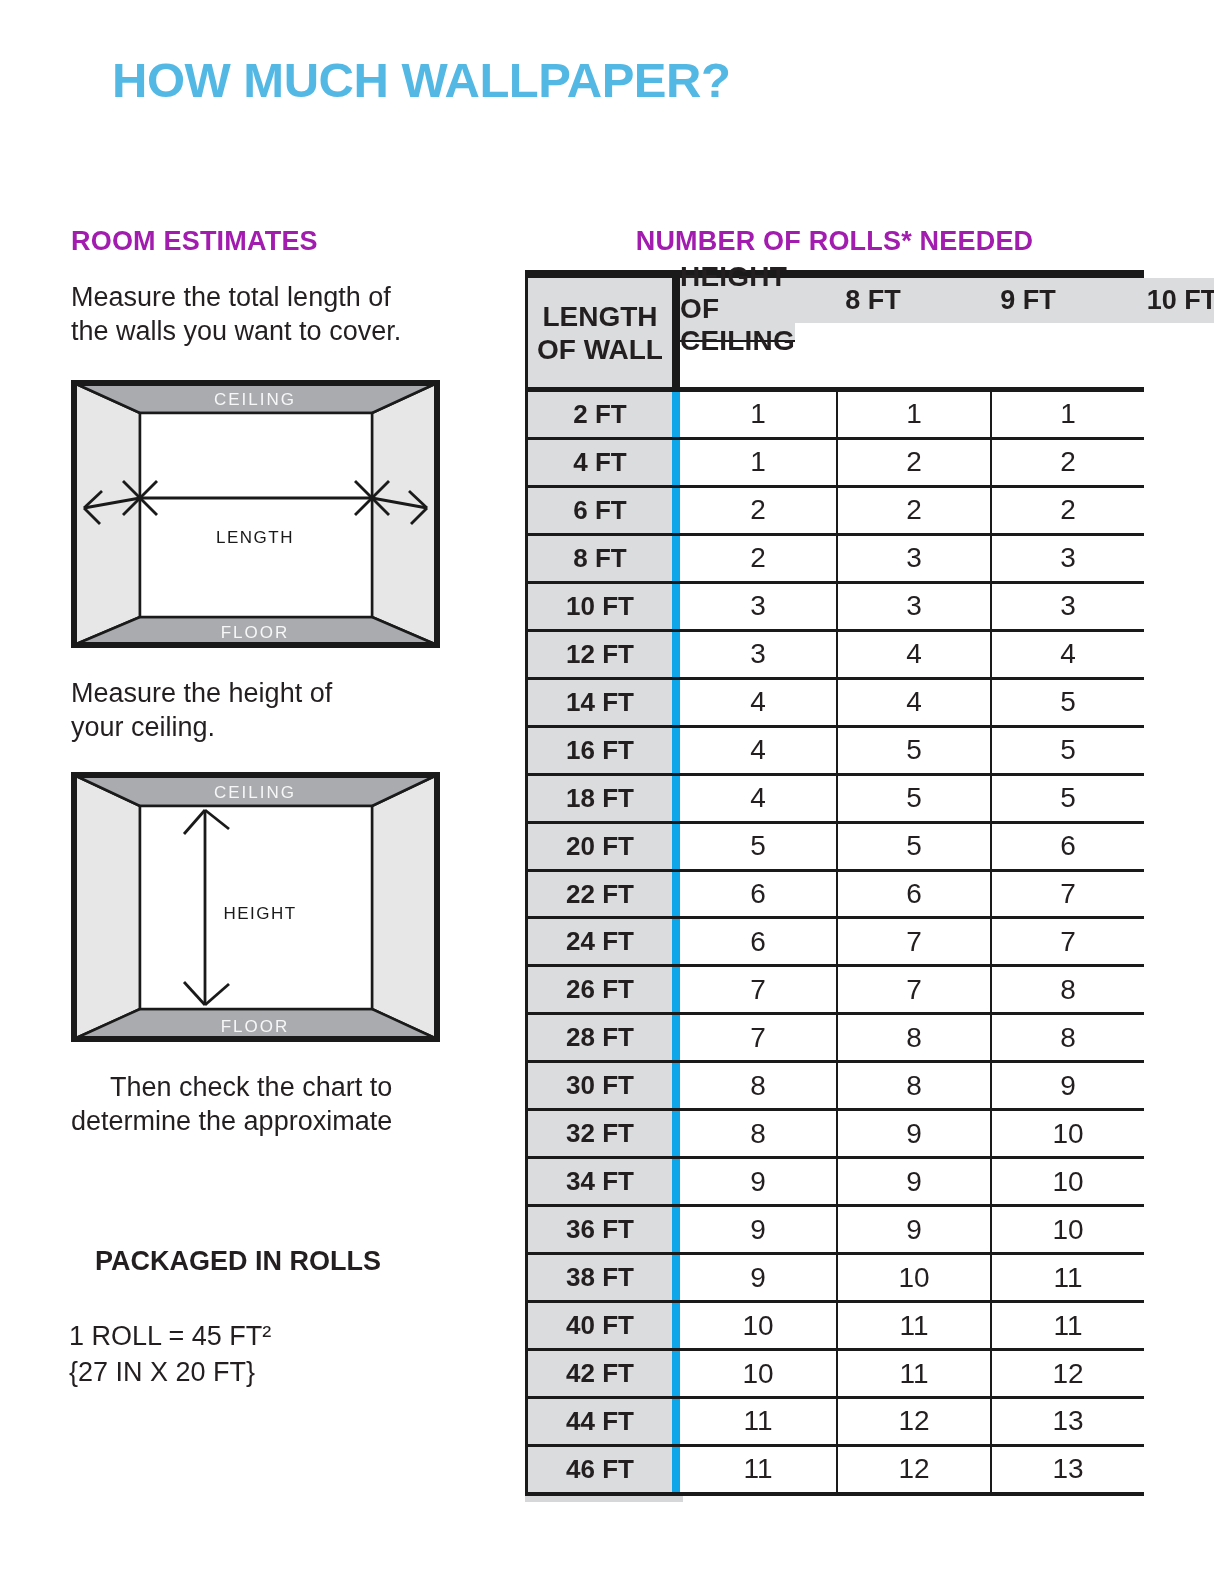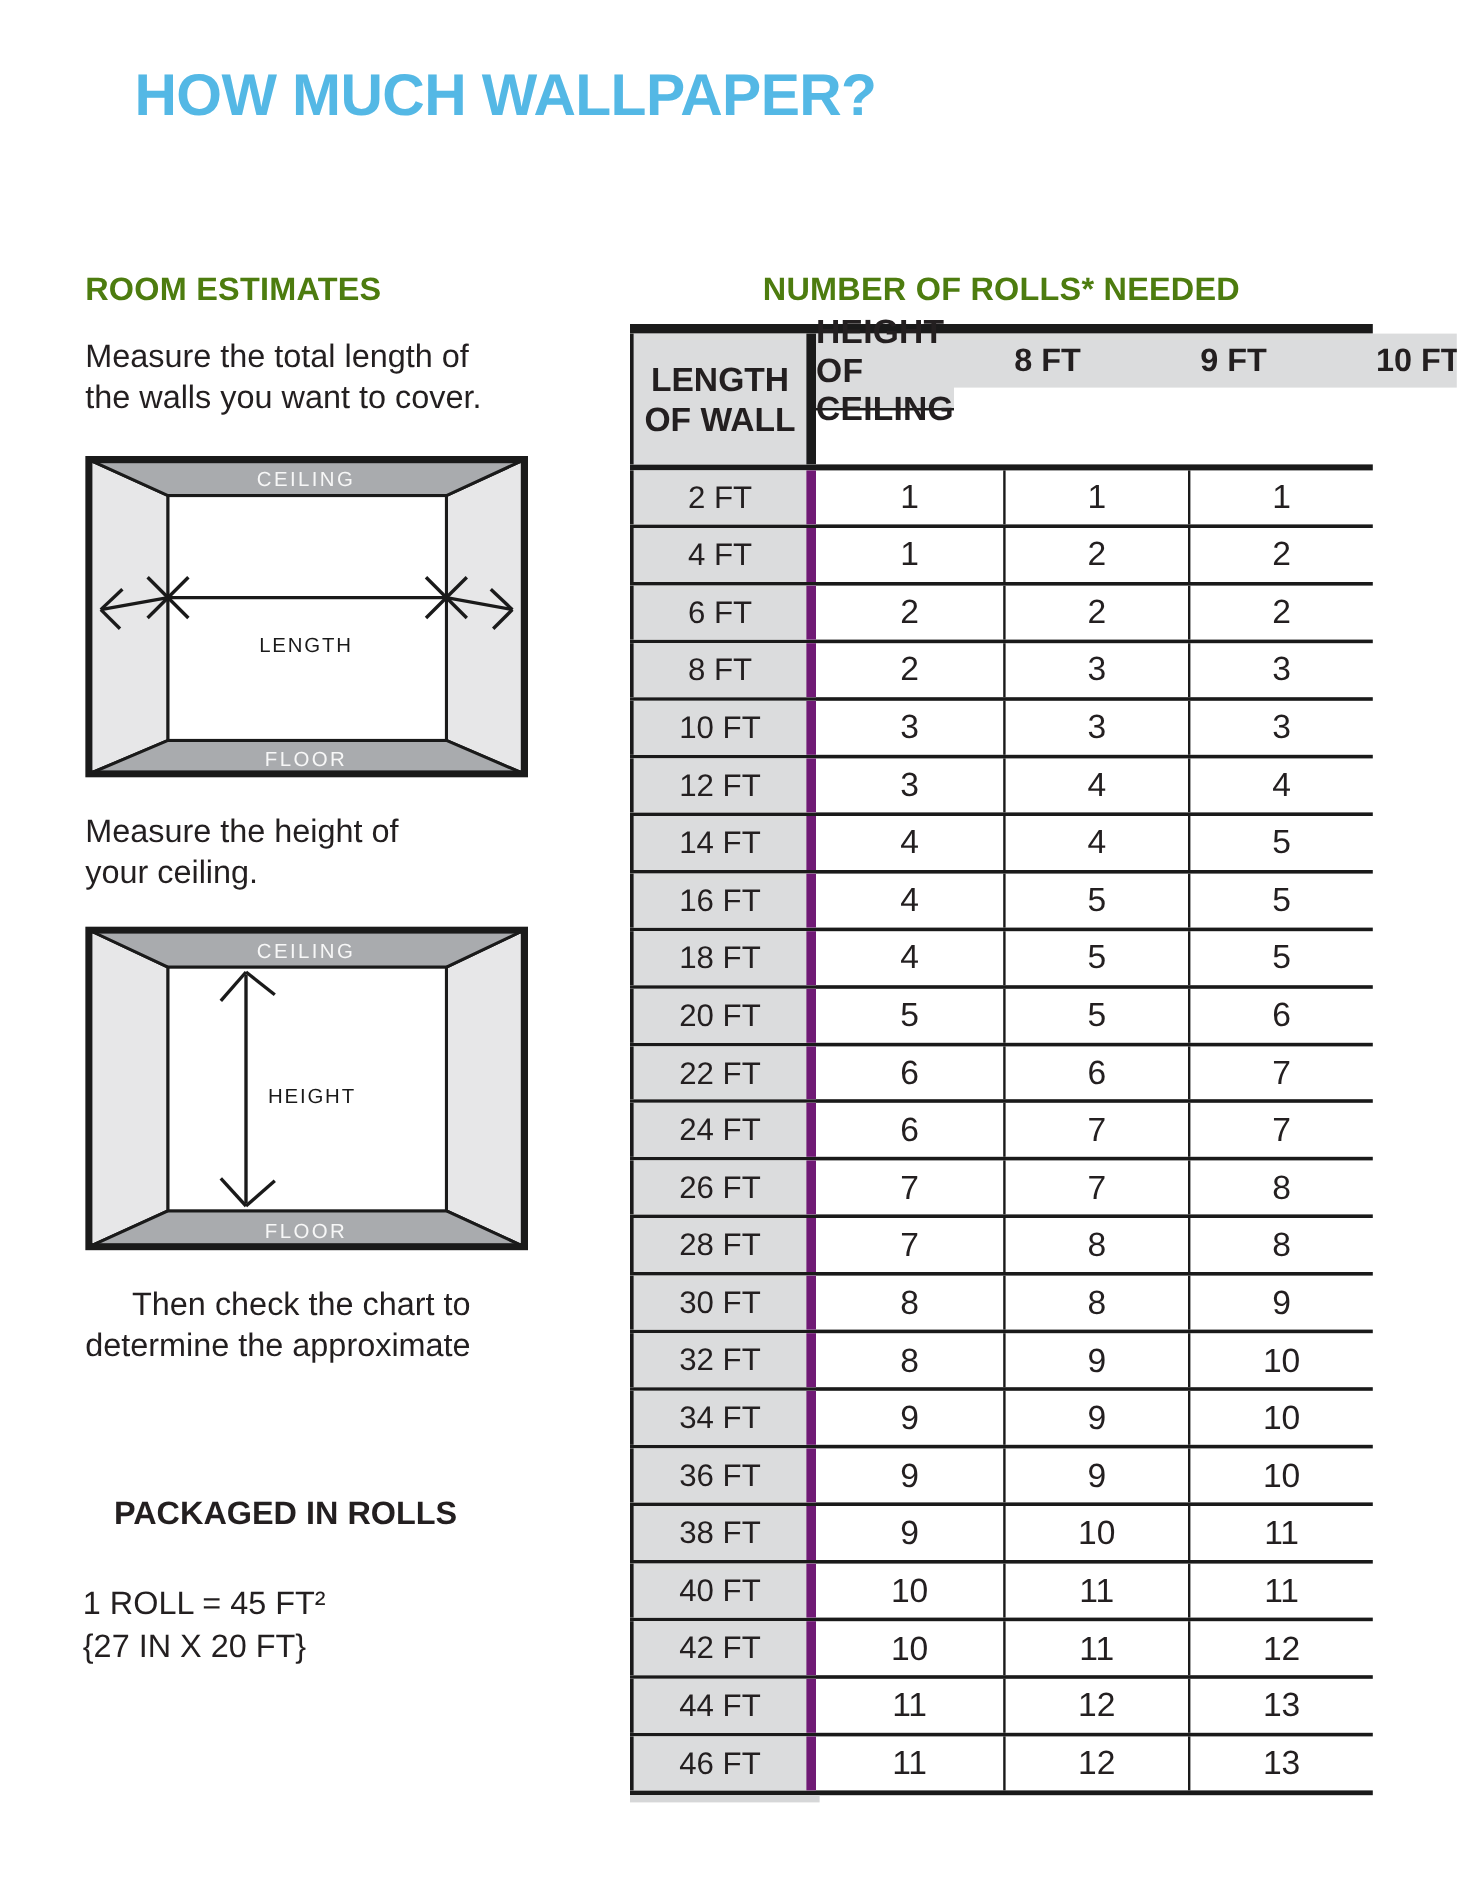--- a/index.html
+++ b/index.html
@@ -5,21 +5,21 @@
   html,body { margin:0; padding:0; }
   body {
     width:1214px; height:1571px; background:#ffffff; position:relative;
     font-family:"Liberation Sans", sans-serif; color:#231F20;
     -webkit-font-smoothing:antialiased;
   }
   .abs { position:absolute; }
 
   
   #page-title { left:69px; top:52px; font-size:49px; font-weight:bold; color:#54B8E5; letter-spacing:-0.5px;margin-left:43px; }
-  .sec-head { font-size:27px; font-weight:bold; color:#4d7c0f; letter-spacing:0.2px; }
+  .sec-head { font-size:27px; font-weight:bold; color:#a21caf; letter-spacing:0.2px; }
   #room-estimates-heading { left:71px; top:226px; }
   #rolls-heading { left:525px; top:226px; width:619px; text-align:center; }
 
   
   .body-text { font-size:27px; line-height:34px; }
   #para1 { left:71px; top:280px; }
   #para2 { left:71px; top:676px; }
   #para3 { left:71px; top:1070px;text-align:right; }
 
   #footnote { left:69px; top:1244px; font-size:27px; font-weight:bold; line-height:35px; }
@@ -53,23 +53,23 @@
     font-weight:bold; font-size:28px; letter-spacing:0.2px;
   }
   .sub-head { height:45px; background:#DBDCDD; display:grid; grid-template-columns:156px 154px 154px; }
   .sub-head .sub-cell { display:flex; align-items:center; justify-content:center; font-weight:bold; font-size:27px; }
 
   .t-body { height:1100px; display:flex; flex-direction:column; }
   .trow { flex:1; display:grid; grid-template-columns:155px 156px 154px 154px; border-bottom:3px solid #1A1A1A; box-sizing:border-box; }
   .trow:last-child { border-bottom:none; }
   .tlabel {
     box-sizing:border-box; background:#DBDCDD;
-    border-left:3px solid #1A1A1A; border-right:8px solid #701a75;
+    border-left:3px solid #1A1A1A; border-right:8px solid #0ea5e9;
     display:flex; align-items:center; justify-content:center;
-    font-weight:normal; font-size:26px;
+    font-weight:bold; font-size:26px;
   }
   .tcell { display:flex; align-items:center; justify-content:center; font-size:28px; box-sizing:border-box; }
   .tcell.sep { border-left:2px solid #1A1A1A; }
 </style>
 </head>
 <body>
 
 <div class="abs" id="page-title">HOW MUCH WALLPAPER?</div>
 
 <div class="abs sec-head" id="room-estimates-heading">ROOM ESTIMATES</div>

